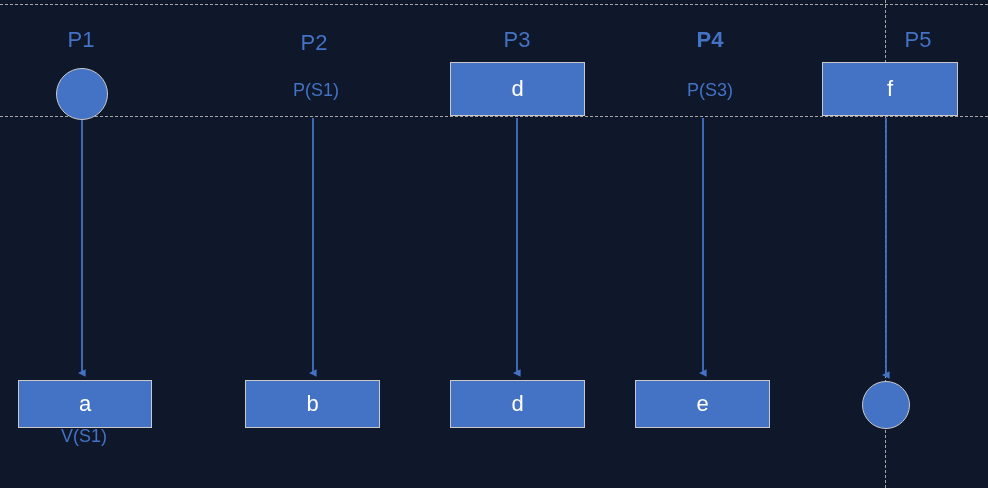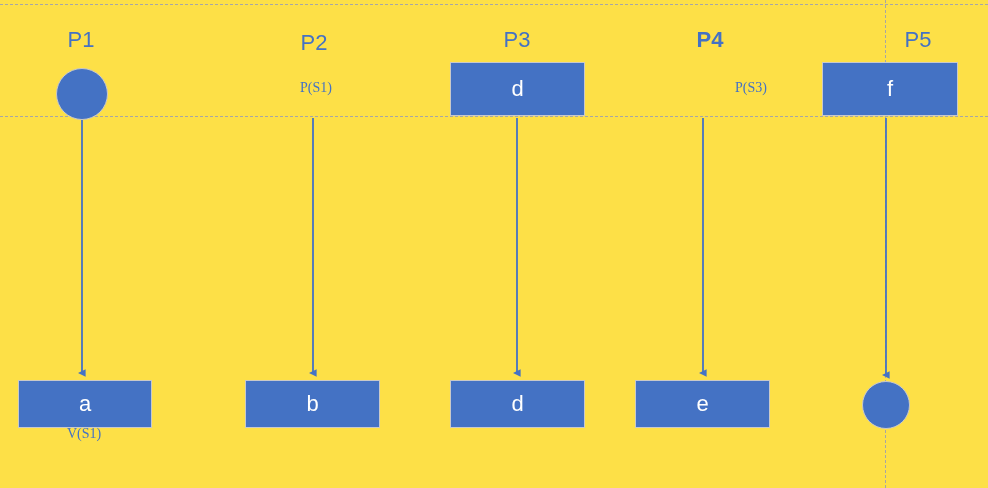--- a/index.html
+++ b/index.html
@@ -7,21 +7,21 @@
     padding: 0;
     background: #ffffff;
   }
   body {
     font-family: "Liberation Sans", sans-serif;
   }
   #canvas {
     position: relative;
     width: 988px;
     height: 488px;
-    background: #fde047;
+    background: #0f172a;
     overflow: hidden;
   }
   .dashed-h {
     position: absolute;
     height: 0;
     border-top: 1.6px dashed #a6a6a6;
   }
   .dashed-v {
     position: absolute;
     width: 0;
@@ -32,26 +32,25 @@
     color: #4472C4;
     font-size: 22px;
     line-height: 1;
     text-align: center;
     white-space: nowrap;
     transform: translateX(-50%);
   }
   .op-label {
     position: absolute;
     color: #4472C4;
-    font-size: 14px;
+    font-size: 18px;
     line-height: 1;
     text-align: center;
     white-space: nowrap;
     transform: translateX(-50%);
-    font-family: Liberation Serif, serif;
   }
   .node-box {
     position: absolute;
     background: #4472C4;
     border: 1px solid #c9c9c9;
     color: #ffffff;
     font-size: 22px;
     display: flex;
     align-items: center;
     justify-content: center;
@@ -83,21 +82,21 @@
   <div class="dashed-h" style="left:0px; top:116px; width:988px;"></div>
   <div class="dashed-v" style="left:885px; top:0px; height:488px;"></div>
 
   <div class="proc-label" style="left:81px; top:29px;">P1</div>
   <div class="proc-label" style="left:314px; top:32px;">P2</div>
   <div class="proc-label" style="left:517px; top:29px;">P3</div>
   <div class="proc-label" style="left:710px; top:29px;font-weight:bold;">P4</div>
   <div class="proc-label" style="left:918px; top:29px;">P5</div>
 
   <div class="op-label" style="left:316px; top:81px;">P(S1)</div>
-  <div class="op-label" style="left:710px; top:81px;margin-left:41px;">P(S3)</div>
+  <div class="op-label" style="left:710px; top:81px;">P(S3)</div>
 
   <div class="node-circle" style="left:56px; top:68px; width:52px; height:52px;"></div>
 
   <div class="node-box" style="left:450px; top:62px; width:135px; height:54px;">
     <span>d</span>
   </div>
 
   <div class="node-box" style="left:822px; top:62px; width:136px; height:54px;">
     <span>f</span>
   </div>

